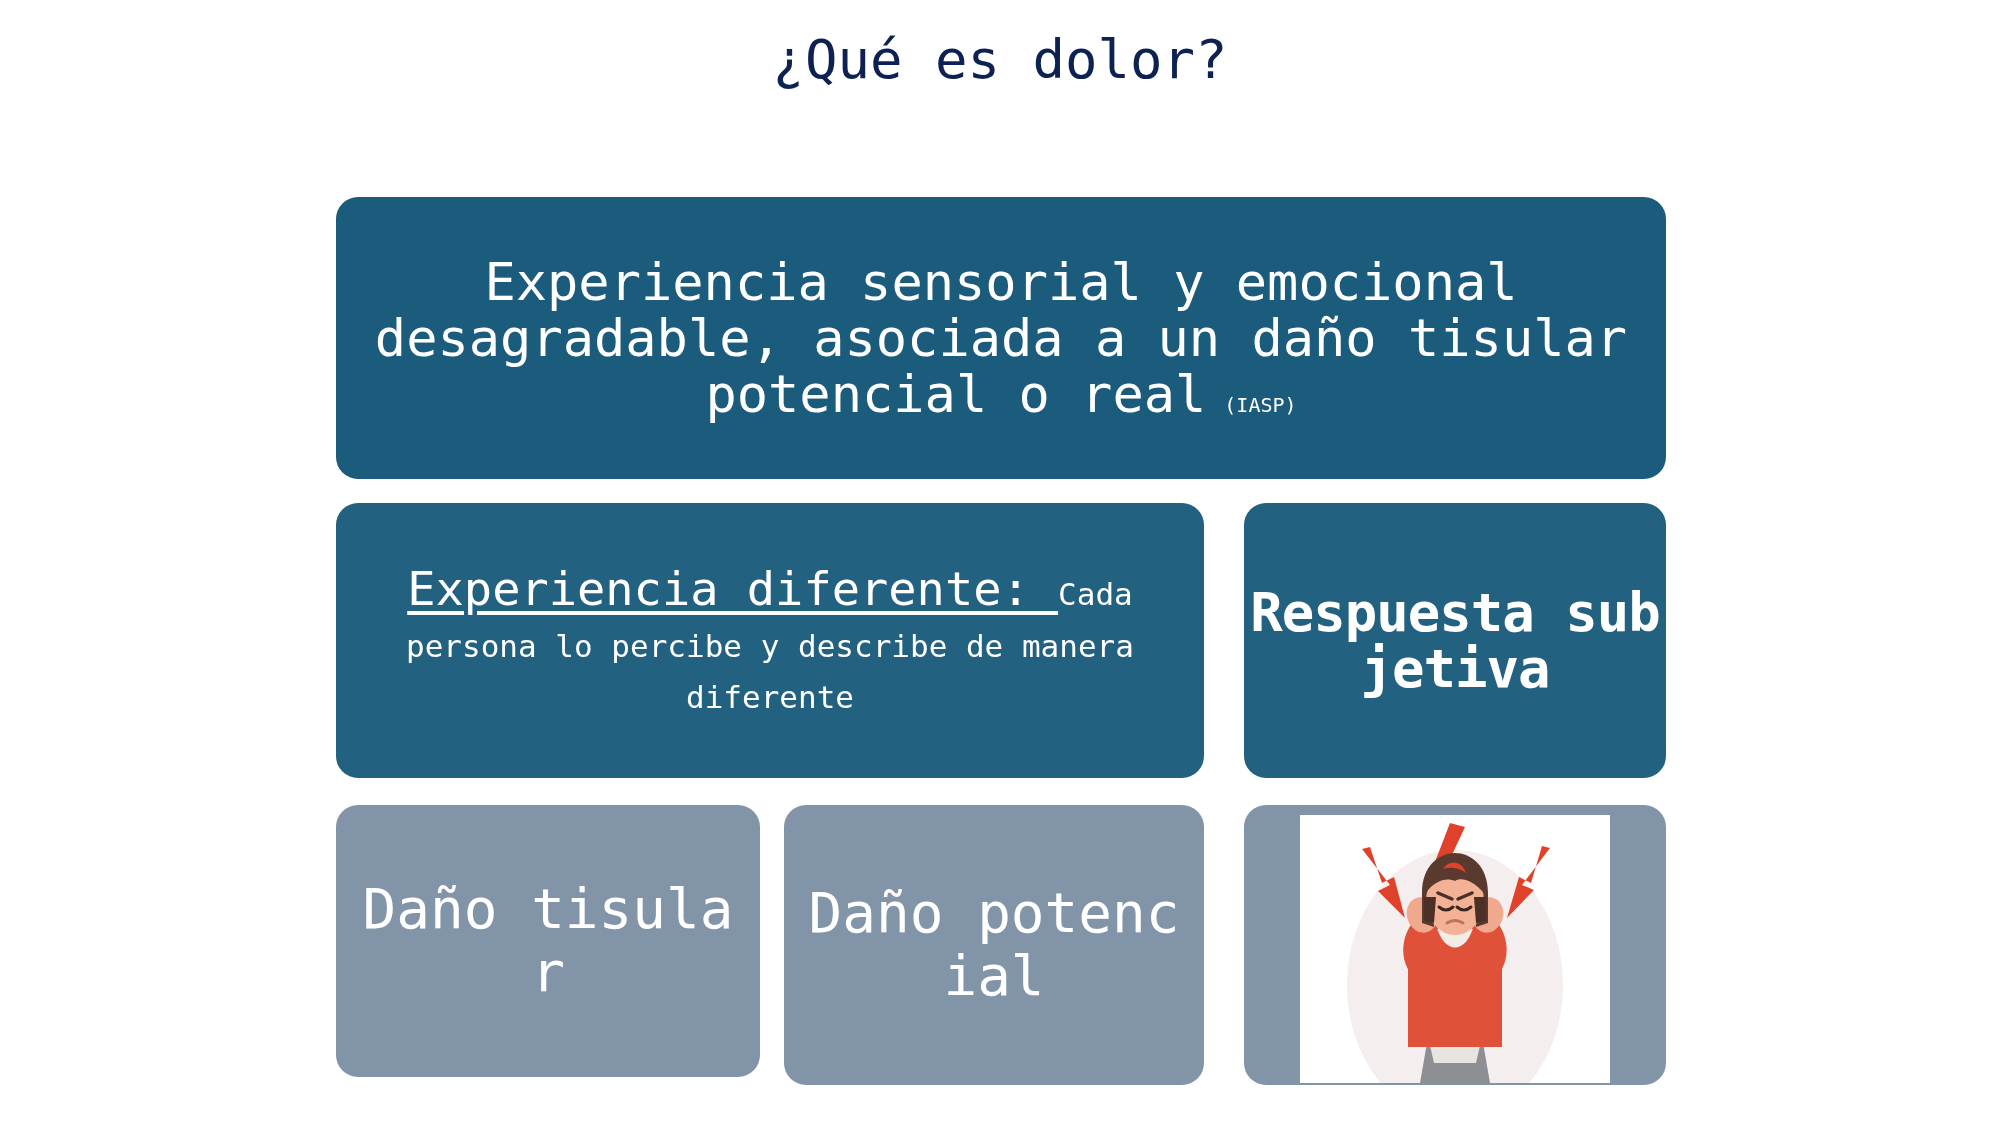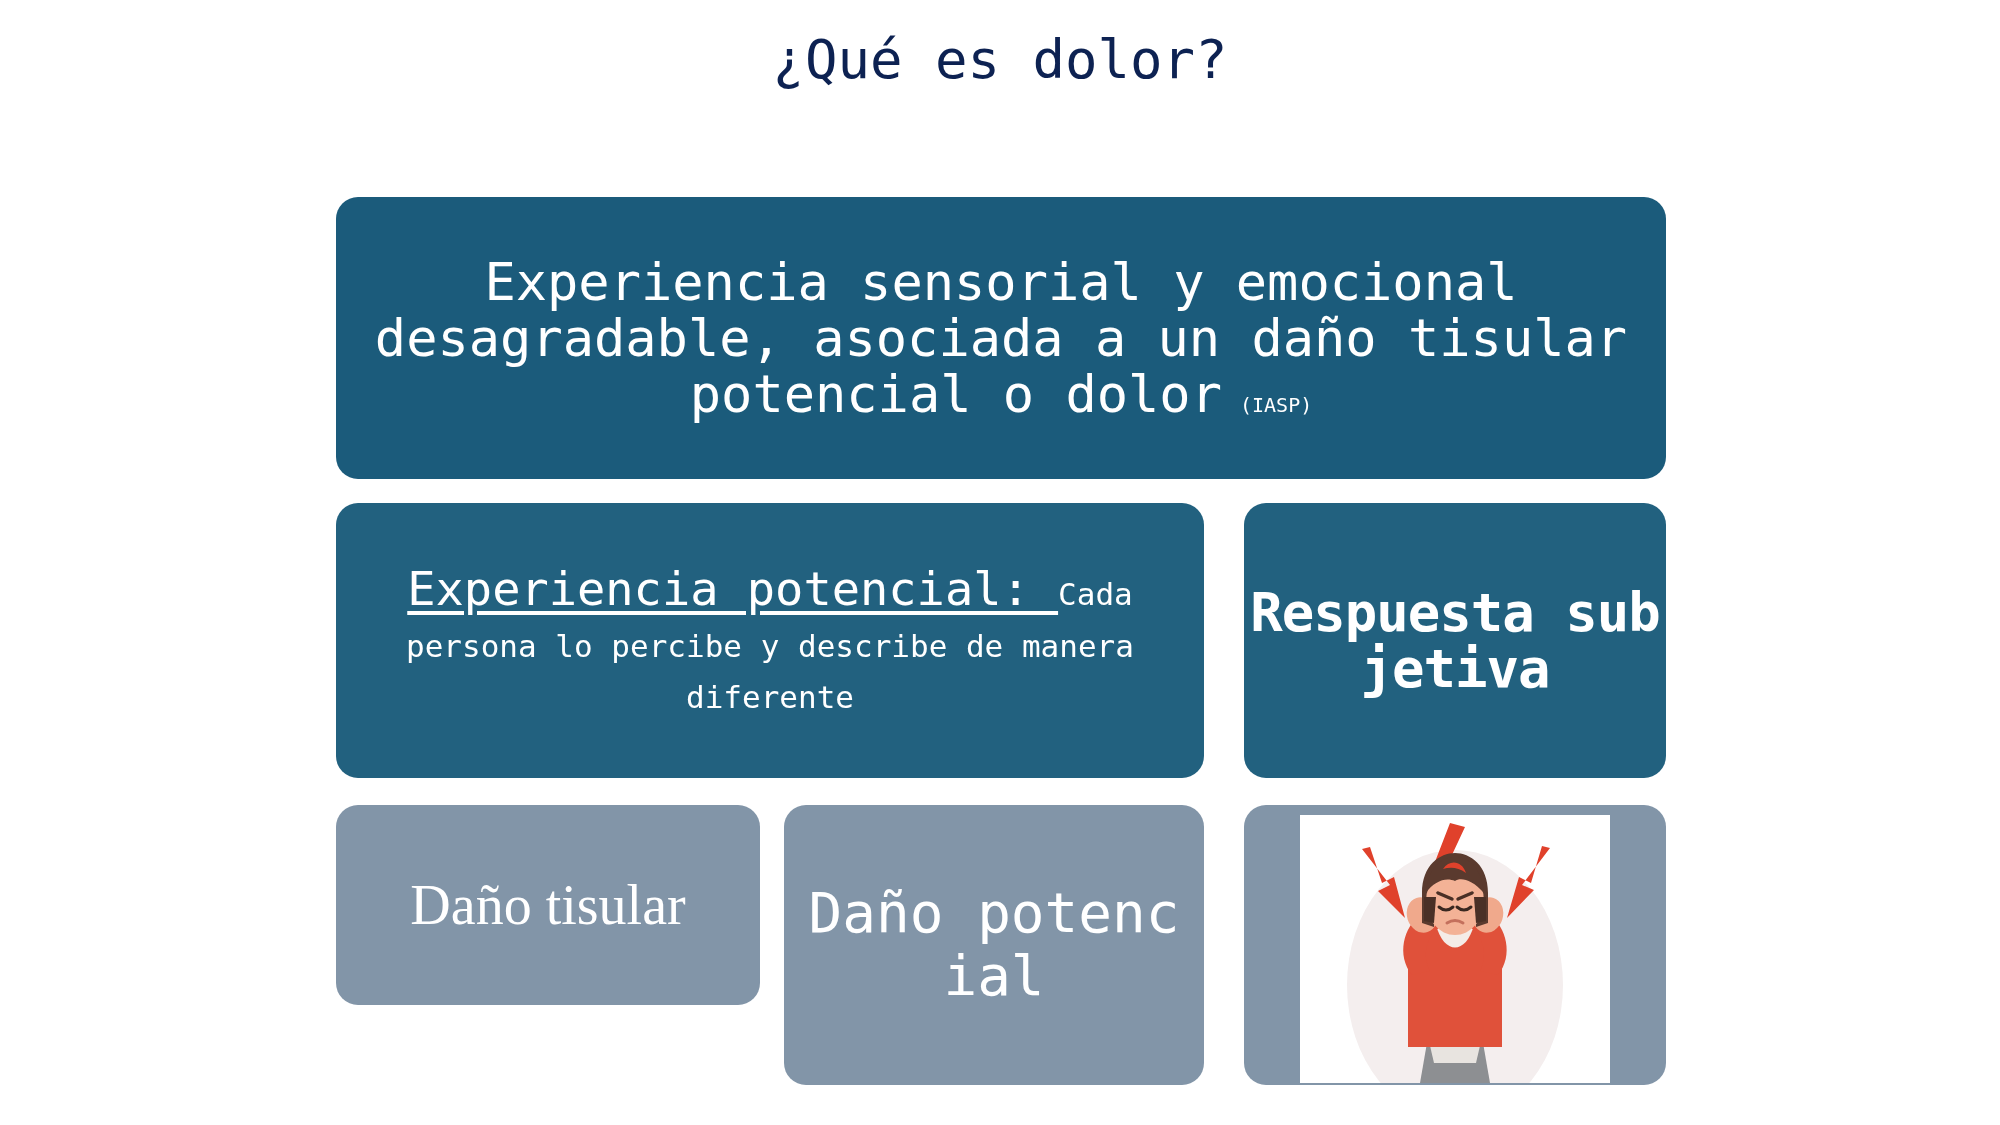--- a/index.html
+++ b/index.html
@@ -106,23 +106,22 @@
   }
 
   
   .gray-card {
     background: #8295a8;
   }
   #tissue-damage-card {
     left: 336px;
     top: 805px;
     width: 424px;
-    height: 200px;
+    height: 272px;
     padding: 4px 22px;
-    font-family: Liberation Serif, serif;
   }
   #potential-damage-card {
     left: 784px;
     top: 805px;
     width: 420px;
     height: 280px;
     padding: 0 10px;
   }
   .gray-card .gray-wrap {
     font-size: 56px;
@@ -153,27 +152,27 @@
     height: 268px;
   }
 </style>
 </head>
 <body>
 
 <div id="slide-title">¿Qué es dolor?</div>
 
 <div class="card" id="definition-card">
   <div class="def-wrap">
-    <span>Experiencia sensorial y emocional desagradable, asociada a un daño tisular potencial o dolor</span><span id="definition-source">(IASP)</span>
+    <span>Experiencia sensorial y emocional desagradable, asociada a un daño tisular potencial o real</span><span id="definition-source">(IASP)</span>
   </div>
 </div>
 
 <div class="card" id="subjective-card">
   <div class="sub-wrap">
-    <span id="subjective-heading">Experiencia potencial: </span><span id="subjective-detail">Cada persona lo percibe y describe de manera diferente</span>
+    <span id="subjective-heading">Experiencia diferente: </span><span id="subjective-detail">Cada persona lo percibe y describe de manera diferente</span>
   </div>
 </div>
 
 <div class="card" id="emotional-card">
   <div class="emo-wrap">Respuesta subjetiva</div>
 </div>
 
 <div class="card gray-card" id="tissue-damage-card">
   <div class="gray-wrap">Daño tisular</div>
 </div>

